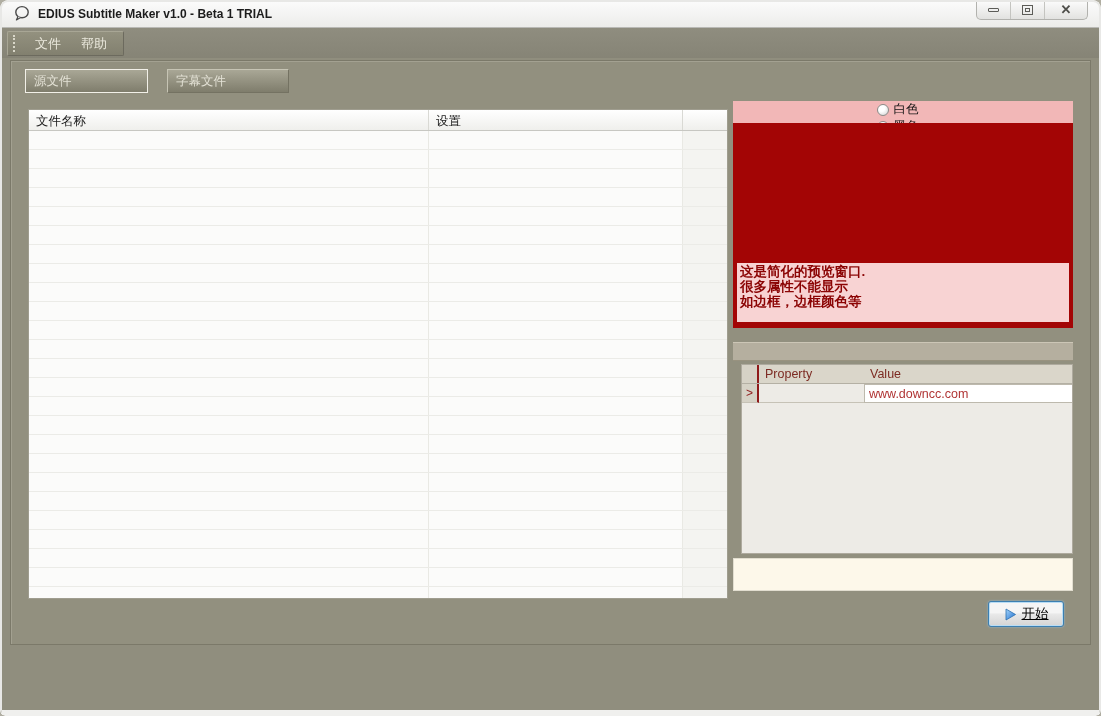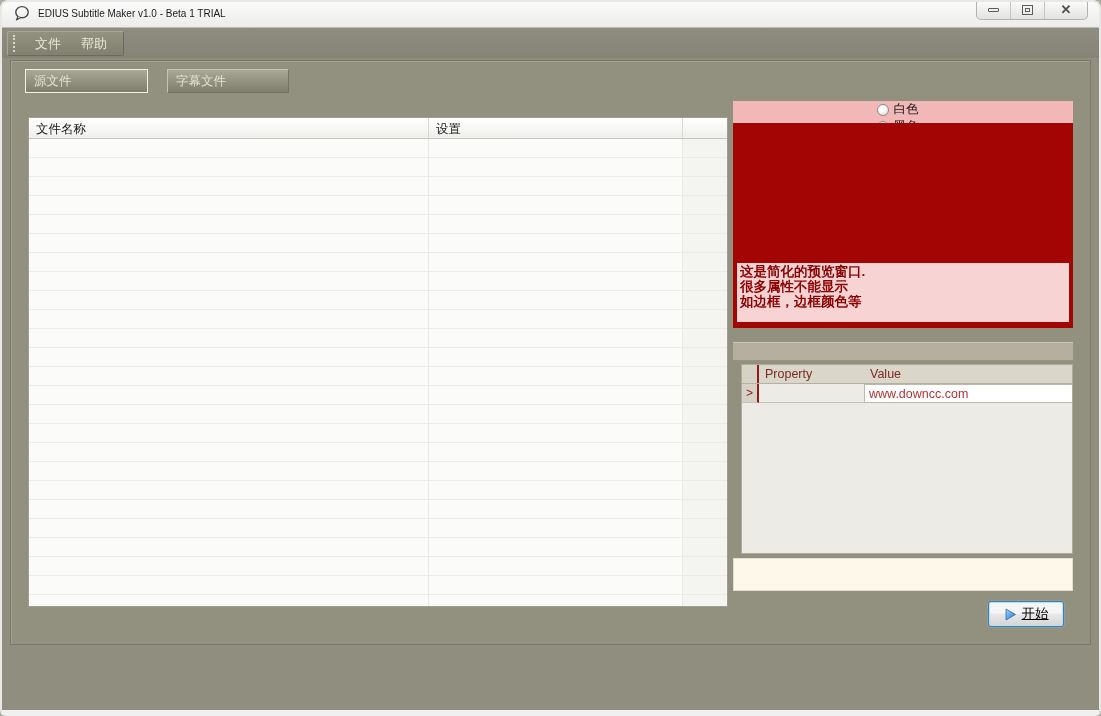--- a/index.html
+++ b/index.html
@@ -3,21 +3,21 @@
 <meta charset="utf-8">
 <style>
   * { margin:0; padding:0; box-sizing:border-box; }
   html,body { width:1101px; height:716px; background:#b0aea2; font-family:"Liberation Sans", sans-serif; }
   .win { position:relative; width:1101px; height:716px; background:#908e7e; overflow:hidden; border-radius:8px 8px 5px 5px; }
   .frame { position:absolute; inset:0; border:2px solid #e8e8e6; border-bottom:6px solid #f0f0ee; border-radius:8px 8px 5px 5px; pointer-events:none; z-index:60; }
 
   
   .titlebar { position:absolute; top:0; left:0; right:0; height:28px; background:linear-gradient(#fcfcfc,#ececea); border-bottom:1px solid #b9b9b5; border-radius:8px 8px 0 0; display:flex; align-items:center; }
   .app-icon { margin:0 8px 0 13px; width:17px; height:17px; }
-  .title-text { font-size:10px; color:#1c1c1c; }
+  .title-text { font-size:12px; color:#1c1c1c;font-weight:bold; }
   .winctrls { position:absolute; right:13px; top:0; display:flex; background:linear-gradient(#fdfdfd,#e2e2e0); border:1px solid #b2b2ae; border-top:none; border-radius:0 0 5px 5px; overflow:hidden; height:20px; }
   .wbtn { width:34px; display:flex; align-items:center; justify-content:center; border-right:1px solid #c4c4c0; cursor:default; }
   .wbtn:last-child { border-right:none; width:42px; }
   .glyph-min { width:11px; height:4px; border:1px solid #5c5c58; border-radius:1px; }
   .glyph-max { width:11px; height:10px; border:1px solid #5c5c58; position:relative; }
   .glyph-max::after { content:""; position:absolute; inset:2px; border:1px solid #5c5c58; }
   .glyph-close { font-size:13px; font-weight:bold; color:#4e4e4a; line-height:1; }
 
   
   .menubar { position:absolute; top:28px; left:0; right:0; height:30px; background:linear-gradient(#8f8d7f,#868476); }
@@ -27,21 +27,21 @@
 
   
   .content { position:absolute; left:10px; top:60px; width:1081px; height:585px; background:#92907f; border:1px solid #7b7969; box-shadow:inset 1px 1px 0 #a3a191; }
 
   
   .tab { position:absolute; top:8px; height:24px; font-size:12.5px; color:#e3e1d5; line-height:22px; padding-left:8px; background:linear-gradient(#a9a796,#7f7d6c); cursor:default; }
   .tab-active { left:14px; width:123px; border:1px solid #f2f0e8; }
   .tab-inactive { left:156px; width:122px; border:1px solid; border-color:#c6c4b4 #747262 #747262 #c6c4b4; }
 
   
-  .ftable { position:absolute; left:17px; top:56px; width:700px; height:490px; background:#fbfbfa; border:1px solid #9f9d8f; overflow:hidden; }
+  .ftable { position:absolute; left:17px; top:48px; width:700px; height:490px; background:#fbfbfa; border:1px solid #9f9d8f; overflow:hidden; }
   .fhead { display:flex; height:21px; background:linear-gradient(#ffffff,#efefec); border-bottom:1px solid #c7c7c2; }
   .fhead .hc { font-size:12.5px; color:#1a1a1a; padding:3px 0 0 7px; border-right:1px solid #d9d9d4; }
   .hc1 { width:400px; } .hc2 { width:254px; } .hc3 { flex:1; border-right:none !important; }
   .trow { display:flex; height:19px; border-bottom:1px solid #ebebe7; }
   .trow .tc { border-right:1px solid #e9e9e4; }
   .tc1 { width:400px; } .tc2 { width:254px; } .tc3 { flex:1; border-right:none !important; background:#f4f4f1; }
 
   
   .rpanel { position:absolute; left:722px; top:40px; width:340px; height:490px; }
   .colorbar { position:absolute; top:0; left:0; right:0; height:22px; background:#f2b7b7; display:flex; align-items:center; padding-left:6px;flex-direction:column; }

